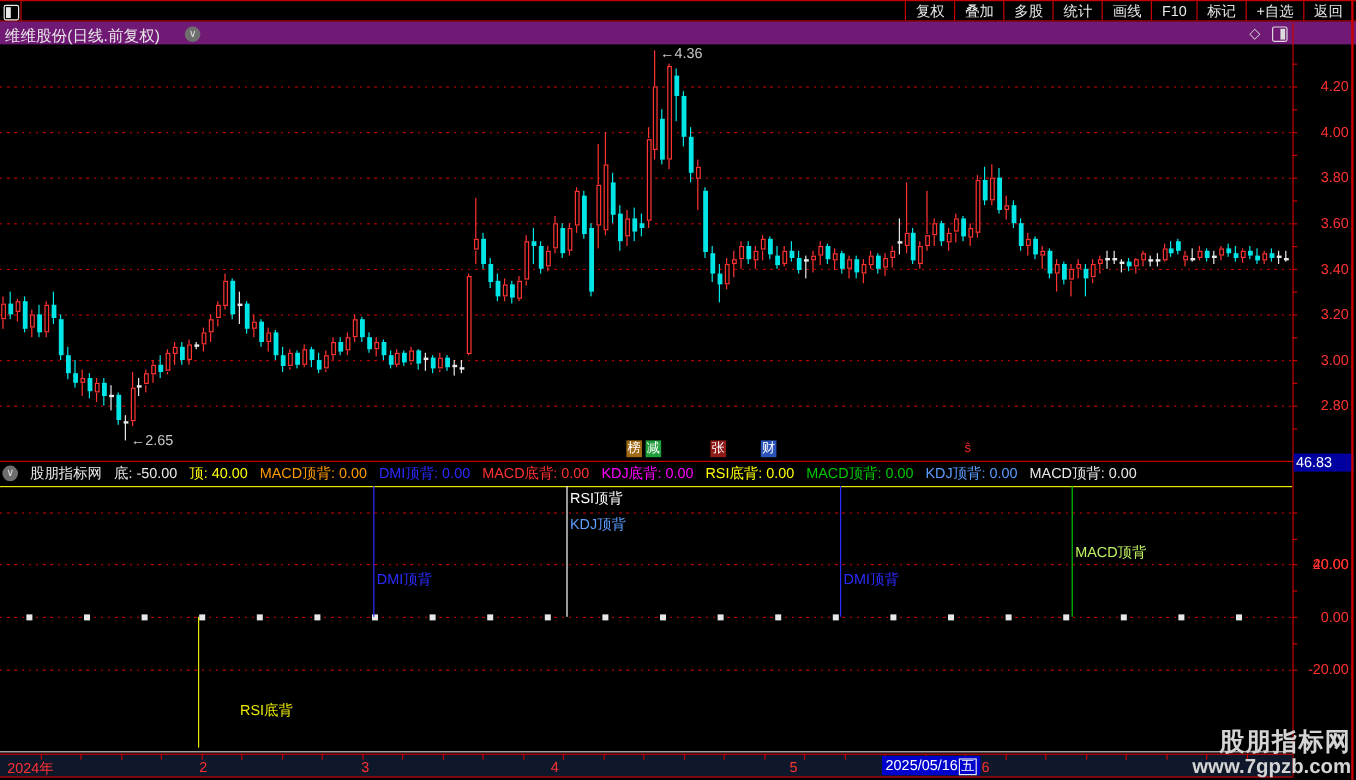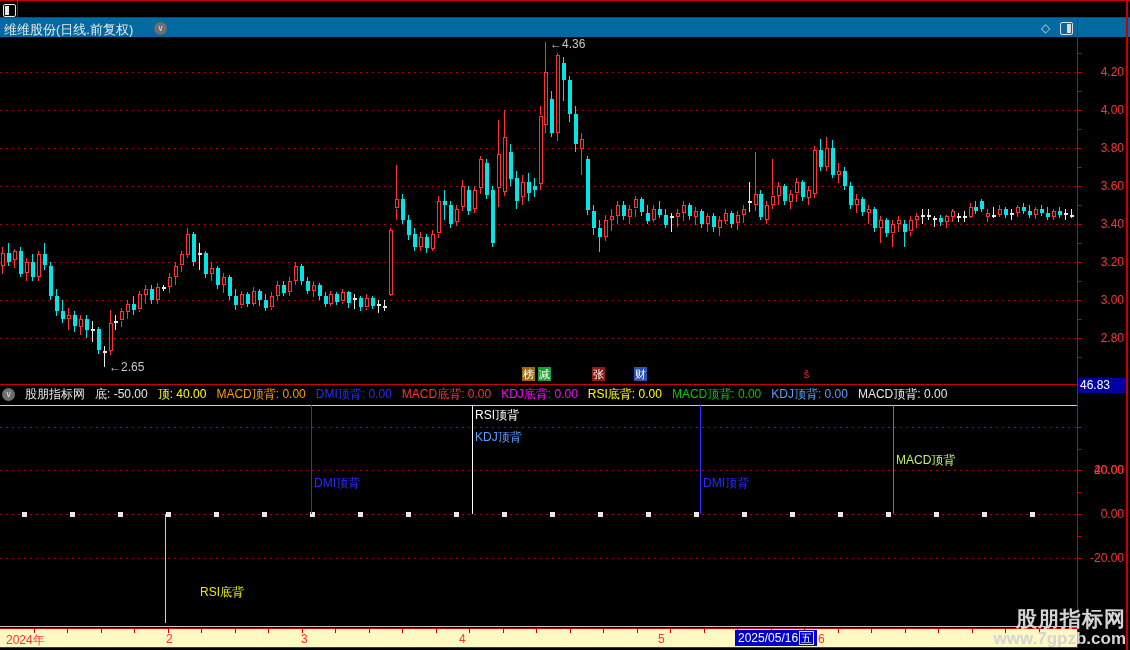--- a/index.html
+++ b/index.html
@@ -11,21 +11,21 @@
           border-top:1px solid #c80000;border-bottom:1px solid #c80000;box-sizing:border-box;}
   .win-icon{position:absolute;left:3px;top:3px;width:11px;height:11px;border:1px solid #e8e8e8;border-radius:2px;}
   .win-icon .half{position:absolute;left:1px;top:1px;width:4px;height:9px;background:#e8e8e8;}
   .tb-divider{position:absolute;left:17px;top:0;width:1px;height:16px;background:#c80000;}
   .tb-left{position:absolute;left:24px;top:0;height:16px;display:flex;gap:13px;align-items:center;}
   .tb-left .tbi{color:#e8e8e8;font-size:12px;line-height:16px;cursor:default;white-space:nowrap;}
   .tb-left .tbi.active{color:#00e5e5;}
   .tb-right{position:absolute;right:3px;top:0;height:16px;display:flex;align-items:stretch;}
   .tb-right .tbi{color:#e8e8e8;font-size:12px;line-height:16px;padding:0 8px;border-left:1px solid #c80000;white-space:nowrap;}
   
-  .titlebar{position:absolute;left:0;top:18px;width:1130px;height:19px;background:#0369a1;}
+  .titlebar{position:absolute;left:0;top:18px;width:1130px;height:19px;background:#701a75;}
   .title-text{position:absolute;left:4px;top:3px;color:#e8e8e8;font-size:13px;white-space:nowrap;}
   .circle-icon{display:inline-block;width:13px;height:13px;border-radius:50%;background:#6e6e6e;
                color:#ddd;font-size:9px;line-height:12px;text-align:center;vertical-align:middle;}
   .title-chevron{position:absolute;left:154px;top:4px;}
   .diamond-icon{position:absolute;left:1041px;top:3px;color:#cfcfcf;font-size:12px;}
   .split-icon{position:absolute;left:1060px;top:4px;width:11px;height:11px;border:1px solid #dcdcdc;border-radius:2px;}
   .split-icon .half{position:absolute;right:1px;top:1px;width:4px;height:9px;background:#dcdcdc;}
   
   .dotline{position:absolute;height:1px;background-image:repeating-linear-gradient(90deg,#b40000 0 2px,transparent 2px 6px);}
   .price-chart{position:absolute;left:0;top:37px;width:1077px;height:348px;overflow:hidden;}
@@ -43,21 +43,21 @@
   .siglabel{position:absolute;font-size:12px;white-space:nowrap;}
   
   .axis-col{position:absolute;left:1077px;top:19px;width:53px;height:629px;}
   .axis-vline{position:absolute;left:0;top:0;width:1px;height:629px;background:#c80000;}
   .axis-label{position:absolute;left:5px;width:42px;text-align:right;color:#ff3232;font-size:12px;}
   .axis-tick{position:absolute;left:0;width:4px;height:1px;background:#c80000;}
   .cur-box{position:absolute;left:1px;top:378px;width:48px;height:15px;background:#0000a0;color:#fff;
            font-size:12px;line-height:15px;text-align:left;padding-left:2px;}
   .win-right-border{position:absolute;left:1126px;top:0;width:2px;height:650px;background:#c80000;}
   
-  .date-axis{position:absolute;left:0;top:628px;width:1077px;height:20px;background:#fef9c3;
+  .date-axis{position:absolute;left:0;top:628px;width:1077px;height:20px;background:#0f172a;
              border-top:1px solid #c80000;border-bottom:1px solid #c80000;box-sizing:border-box;}
   .date-tick{position:absolute;top:0;width:1px;height:4px;background:#c80000;}
   .date-label{position:absolute;top:3px;color:#ff3232;font-size:12px;white-space:nowrap;}
   .date-highlight{position:absolute;left:735px;top:1px;height:16px;background:#0000cc;color:#fff;
                   font-size:12px;line-height:16px;padding:0 3px;white-space:nowrap;}
   .date-highlight .wd{border:1px solid #e8e8e8;margin-left:1px;padding:0 1px;font-size:11px;line-height:12px;display:inline-block;}
   
   .watermark{position:absolute;right:4px;bottom:1px;text-align:right;color:#d4d4d4;z-index:50;line-height:1.1;}
   .watermark .l1{font-size:21px;font-weight:bold;letter-spacing:1px;}
   .watermark .l2{font-size:17px;font-weight:bold;}
@@ -65,20 +65,31 @@
 </head>
 <body>
 
 <div class="app">
 
   <div class="topbar">
     <div class="win-icon">
         <div class="half"></div>
       </div>
     <div class="tb-divider"></div>
+    <div class="tb-right" id="tb-right">
+        <span class="tbi">复权</span>
+        <span class="tbi">叠加</span>
+        <span class="tbi">多股</span>
+        <span class="tbi">统计</span>
+        <span class="tbi">画线</span>
+        <span class="tbi">F10</span>
+        <span class="tbi">标记</span>
+        <span class="tbi">+自选</span>
+        <span class="tbi">返回</span>
+      </div>
   </div>
 
   <div class="titlebar">
     <span class="title-text">维维股份(日线.前复权)</span>
     <span class="circle-icon title-chevron">∨</span>
     <span class="diamond-icon">◇</span>
     <span class="split-icon">
         <span class="half"></span>
       </span>
   </div>

